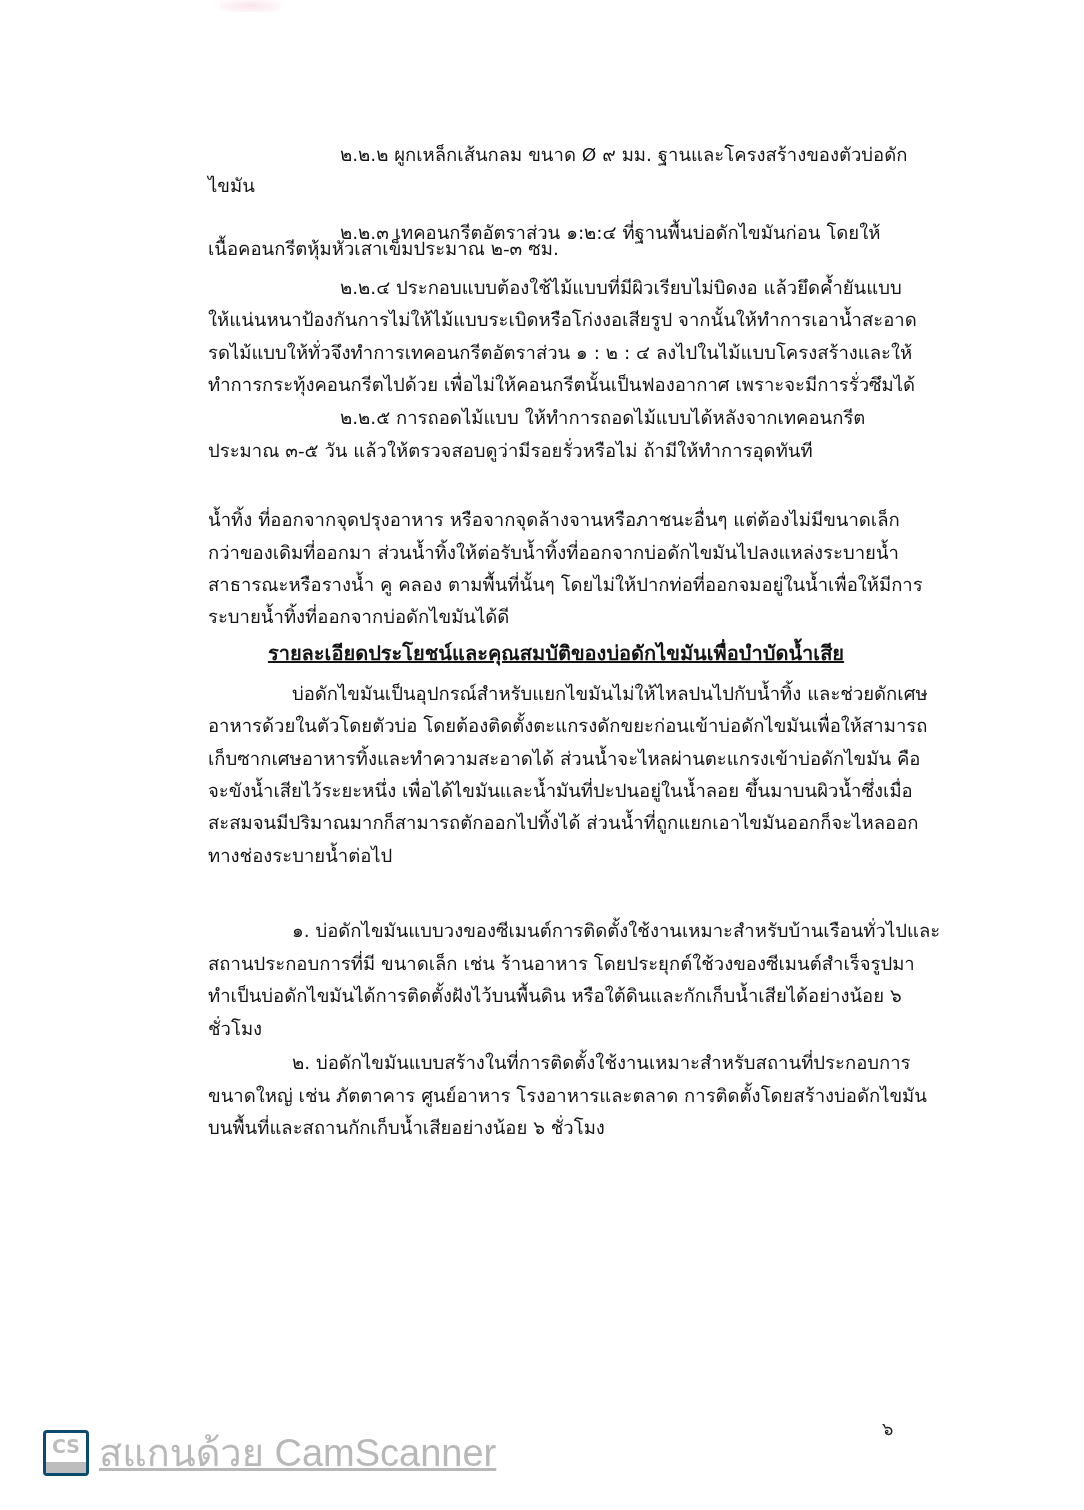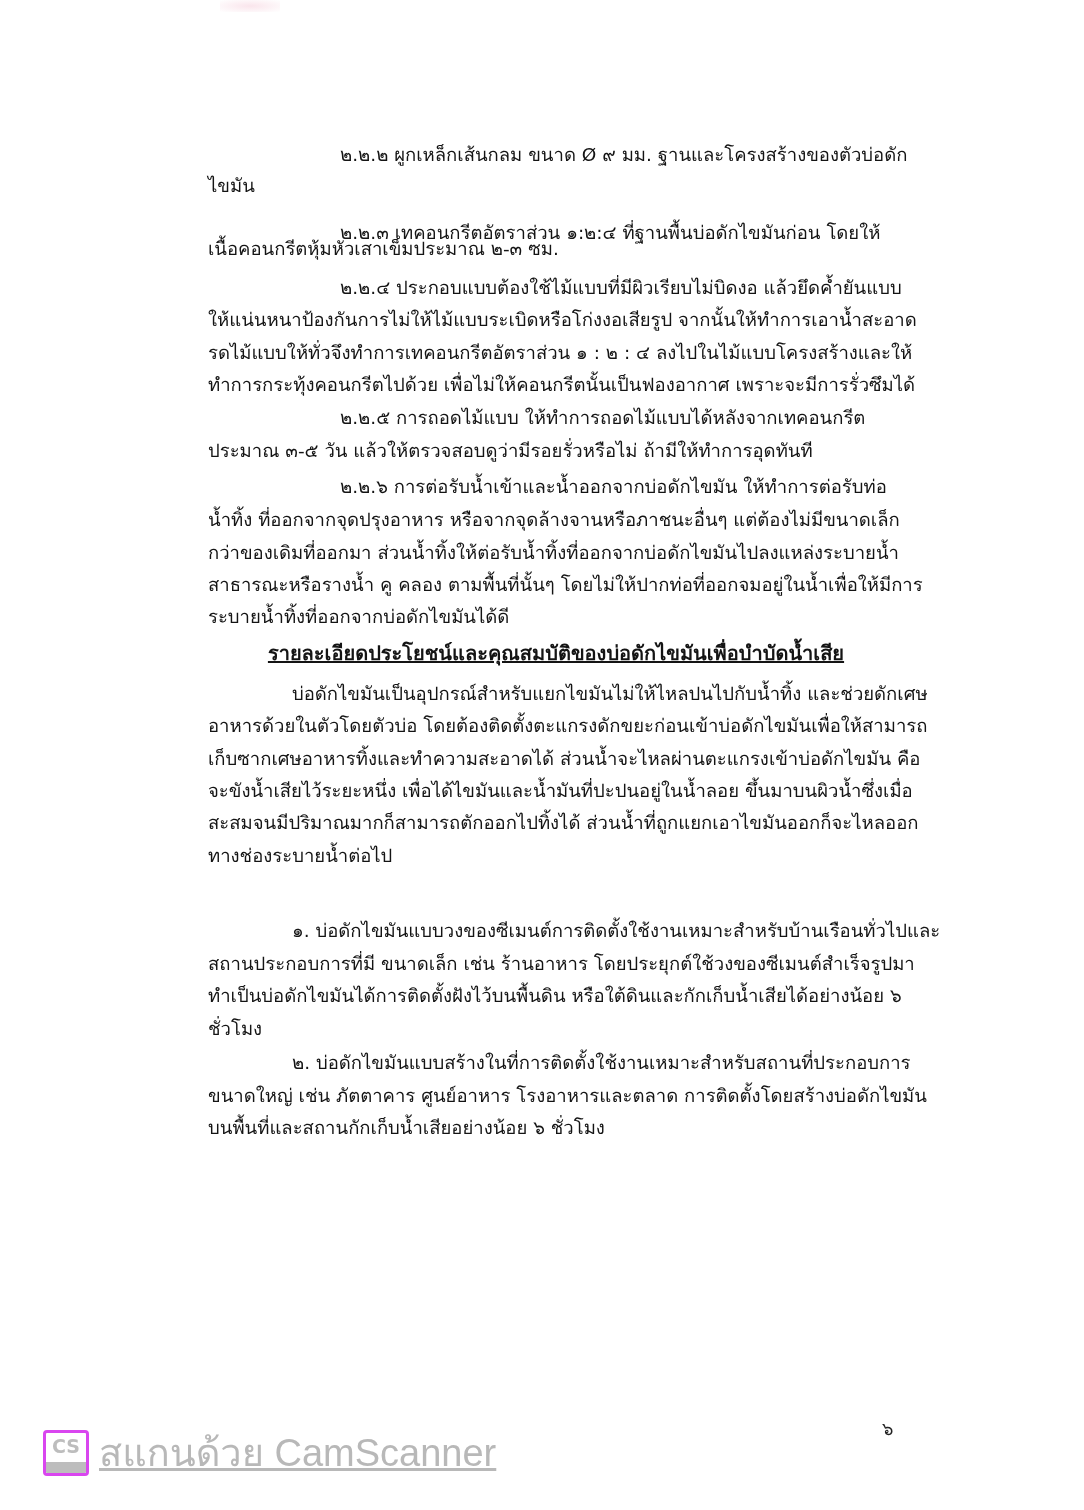--- a/index.html
+++ b/index.html
@@ -33,21 +33,21 @@
     font-family: "DejaVu Sans", "Liberation Sans", sans-serif;
     font-size: 18px; color: #222;
   }
   .watermark {
     position: absolute; left: 43px; top: 1422px;
     display: flex; align-items: center; gap: 10px;
     color: #b4b4b4;
   }
   .cs-logo {
     width: 46px; height: 46px; border-radius: 4px;
-    border: 3px solid #d946ef; box-sizing: border-box;
+    border: 3px solid #0c4a6e; box-sizing: border-box;
     position: relative; overflow: hidden; background: #fff;
   }
   .cs-logo .cs-text {
     position: absolute; left: 0; top: 2px; width: 100%; text-align: center;
     font-family: "DejaVu Sans", sans-serif; font-weight: bold; font-size: 19px; color: #bdbdbd;
   }
   .cs-logo .cs-bar {
     position: absolute; left: 0; bottom: 0; width: 100%; height: 11px; background: #bdbdbd;
   }
   .wm-text {
@@ -72,21 +72,20 @@
   <div class="line left" style="top:236px">เนื้อคอนกรีตหุ้มหัวเสาเข็มประมาณ ๒-๓ ซม.</div>
 
   <div class="line ind1" style="top:275px">๒.๒.๔ ประกอบแบบต้องใช้ไม้แบบที่มีผิวเรียบไม่บิดงอ แล้วยึดค้ำยันแบบ</div>
   <div class="line left" style="top:307px">ให้แน่นหนาป้องกันการไม่ให้ไม้แบบระเบิดหรือโก่งงอเสียรูป จากนั้นให้ทำการเอาน้ำสะอาด</div>
   <div class="line left" style="top:340px">รดไม้แบบให้ทั่วจึงทำการเทคอนกรีตอัตราส่วน ๑ : ๒ : ๔ ลงไปในไม้แบบโครงสร้างและให้</div>
   <div class="line left" style="top:372px">ทำการกระทุ้งคอนกรีตไปด้วย เพื่อไม่ให้คอนกรีตนั้นเป็นฟองอากาศ เพราะจะมีการรั่วซึมได้</div>
 
   <div class="line ind1" style="top:405px">๒.๒.๕ การถอดไม้แบบ ให้ทำการถอดไม้แบบได้หลังจากเทคอนกรีต</div>
   <div class="line left" style="top:438px">ประมาณ ๓-๕ วัน แล้วให้ตรวจสอบดูว่ามีรอยรั่วหรือไม่ ถ้ามีให้ทำการอุดทันที</div>
 
-  <div class="line ind1" style="top:474px">๒.๒.๖ การต่อรับน้ำเข้าและน้ำออกจากบ่อดักไขมัน ให้ทำการต่อรับท่อ</div>
   <div class="line left" style="top:507px">น้ำทิ้ง ที่ออกจากจุดปรุงอาหาร หรือจากจุดล้างจานหรือภาชนะอื่นๆ แต่ต้องไม่มีขนาดเล็ก</div>
   <div class="line left" style="top:540px">กว่าของเดิมที่ออกมา ส่วนน้ำทิ้งให้ต่อรับน้ำทิ้งที่ออกจากบ่อดักไขมันไปลงแหล่งระบายน้ำ</div>
   <div class="line left" style="top:572px">สาธารณะหรือรางน้ำ คู คลอง ตามพื้นที่นั้นๆ โดยไม่ให้ปากท่อที่ออกจมอยู่ในน้ำเพื่อให้มีการ</div>
   <div class="line left" style="top:604px">ระบายน้ำทิ้งที่ออกจากบ่อดักไขมันได้ดี</div>
 
   <div class="heading" style="top:640px">รายละเอียดประโยชน์และคุณสมบัติของบ่อดักไขมันเพื่อบำบัดน้ำเสีย</div>
 
   <div class="line ind2" style="top:681px">บ่อดักไขมันเป็นอุปกรณ์สำหรับแยกไขมันไม่ให้ไหลปนไปกับน้ำทิ้ง และช่วยดักเศษ</div>
   <div class="line left" style="top:713px">อาหารด้วยในตัวโดยตัวบ่อ โดยต้องติดตั้งตะแกรงดักขยะก่อนเข้าบ่อดักไขมันเพื่อให้สามารถ</div>
   <div class="line left" style="top:746px">เก็บซากเศษอาหารทิ้งและทำความสะอาดได้ ส่วนน้ำจะไหลผ่านตะแกรงเข้าบ่อดักไขมัน คือ</div>

